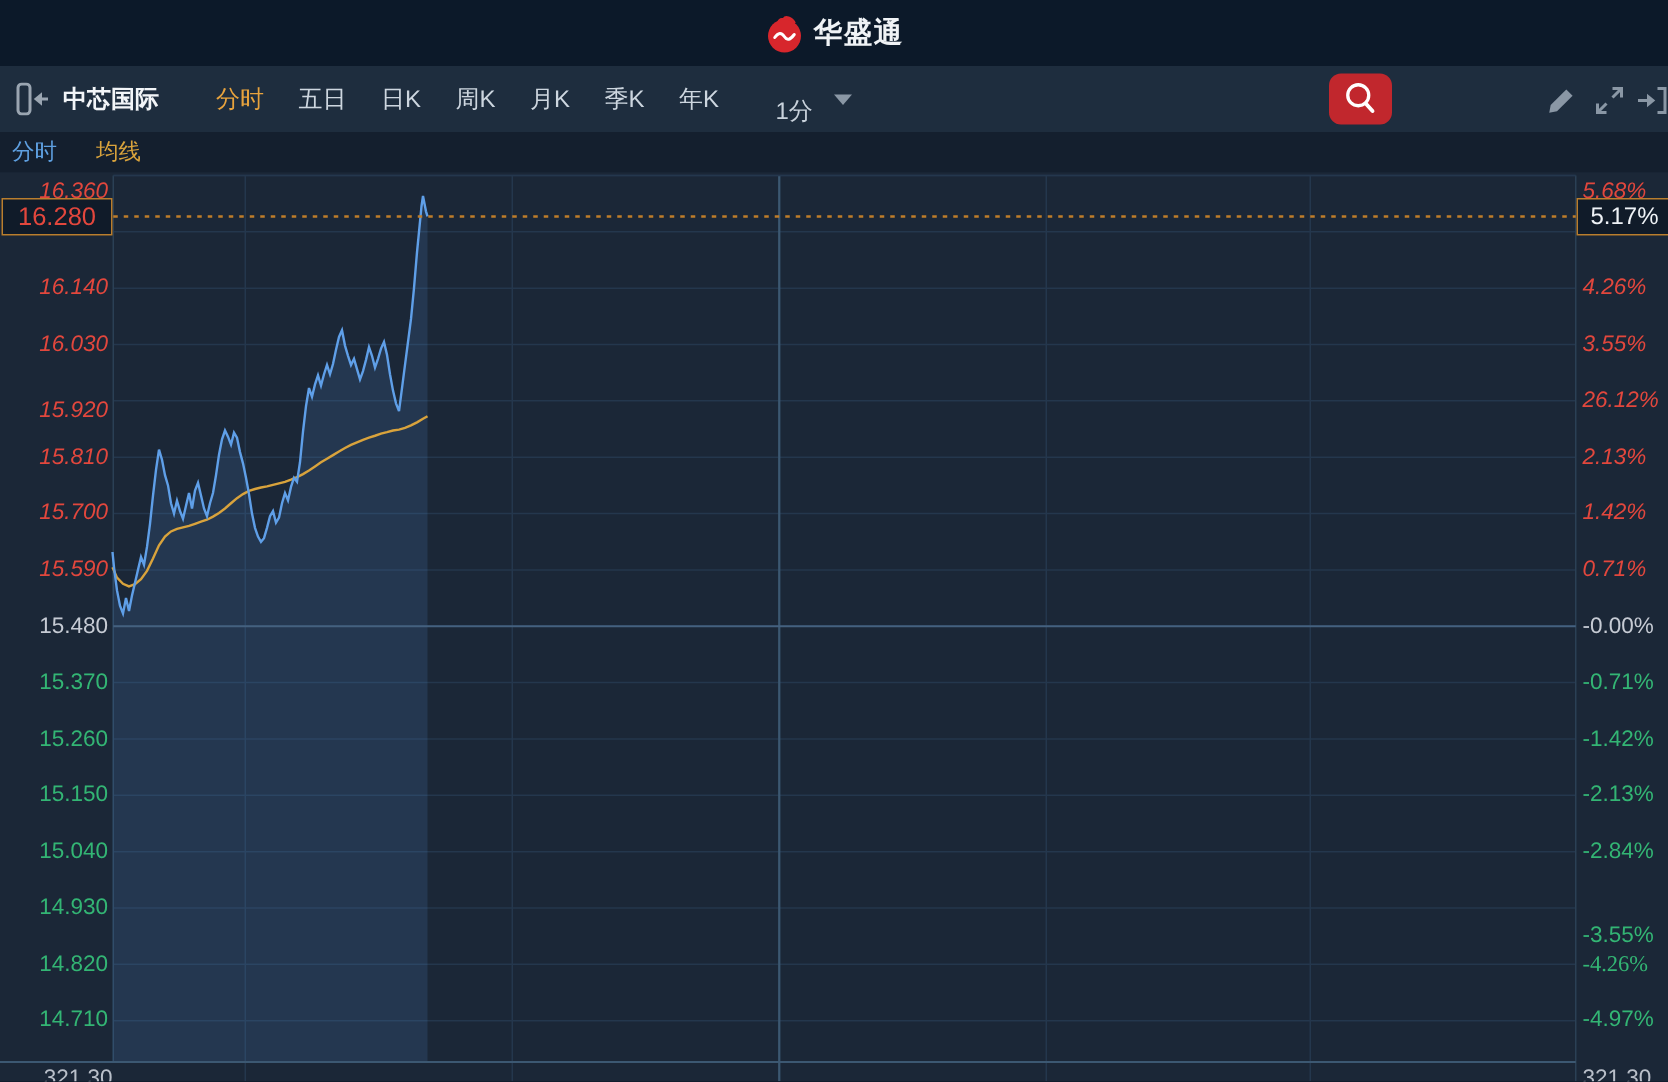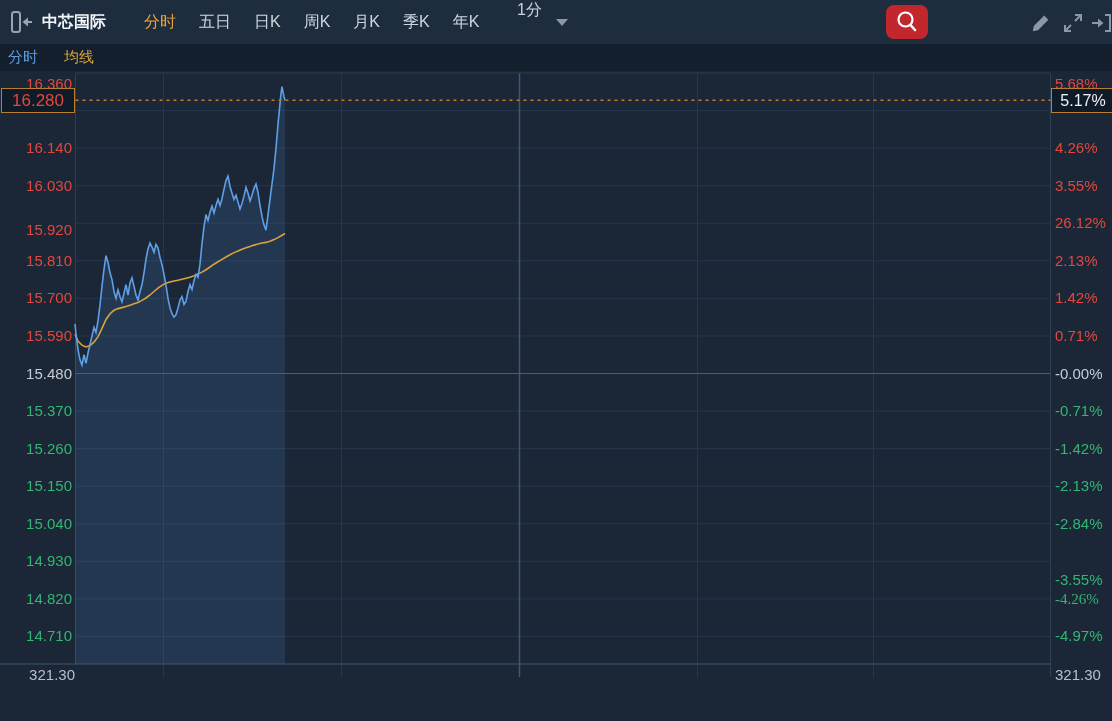--- a/index.html
+++ b/index.html
@@ -11,52 +11,60 @@
   .header { height:44px; background:#0c1929; display:flex; align-items:center; justify-content:center; gap:7px; }
   .app-title { color:#f0f3f6; font-size:19px; font-weight:bold; letter-spacing:1px; }
 
   
   .toolbar { position:relative; height:44px; background:#1e2d3e; }
   .collapse-btn { position:absolute; left:10px; top:11px; width:24px; height:22px; cursor:pointer; }
   .stock-name { position:absolute; left:42px; top:12px; color:#f2f5f8; font-size:16px; font-weight:bold; }
   .tabs { position:absolute; left:144px; top:12px; display:flex; gap:23px; }
   .tab { color:#cdd6df; font-size:16px; cursor:pointer; white-space:nowrap; }
   .tab.active { color:#e8a33d; }
-  .interval { position:absolute; left:517px; top:0; color:#c9d2dc; font-size:16px; cursor:pointer; }
+  .interval { position:absolute; left:517px; top:20px; color:#c9d2dc; font-size:16px; cursor:pointer; }
   .caret { position:absolute; left:556px; top:19px; width:0; height:0; border-left:6px solid transparent; border-right:6px solid transparent; border-top:7px solid #8a97a5; cursor:pointer; }
   .search-btn { position:absolute; left:886px; top:5px; width:42px; height:34px; background:#c1272d; border-radius:8px; cursor:pointer; }
   .tool-icon { position:absolute; top:12px; width:22px; height:22px; cursor:pointer; }
 
   
   .legend { height:27px; background:#141f2e; display:flex; align-items:center; gap:26px; padding-left:8px; font-size:15px; }
   .legend .l-price { color:#5e9fe0; }
   .legend .l-avg { color:#d9a33c; }
 
   
   .chart { position:relative; width:1112px; height:606px; background:#1b2737; }
   .chart svg { position:absolute; left:0; top:0; }
   .tick-label { position:absolute; height:18px; line-height:18px; font-size:15px; pointer-events:none; }
   .tick-label.left { left:0; width:72px; text-align:right; }
   .tick-label.right { left:1055px; width:56px; text-align:left; }
-  .tone-up { color:#e2473d; }
+  .tone-up { color:#e2473d;font-style:italic; }
   .tone-down { color:#33b574; }
   .tone-flat { color:#c6cbd4; }
   .price-box, .pct-box { position:absolute; top:17px; height:25px; line-height:23px; text-align:center;
       background:#101b29; border:1px solid #b97e2e; z-index:3; }
   .price-box { left:1px; width:74px; color:#e2473d; font-size:17px; }
   .pct-box { left:1051px; width:64px; color:#eef2f6; font-size:16px; }
   .vol-label { position:absolute; top:595px; height:18px; line-height:18px; font-size:15px; color:#b9bfc9; pointer-events:none; }
   .vol-label.vl-left { left:0; width:75px; text-align:right; }
   .vol-label.vl-right { left:1055px; width:56px; }
 </style>
 </head>
 <body>
 
 <div class="app">
 
+  <div class="header">
+    <svg width="26" height="27" viewBox="0 0 26 27">
+      <path d="M8 6 q1-3.5 4-3 q1-2 4-1 q3 1 4.5 4 l-2 2 z" fill="#d7262c"></path>
+      <circle cx="13" cy="15" r="11" fill="#d7262c"></circle>
+      <path d="M6.5 16 q3.5-5 6.5-0.5 q2.5 4 6.5-1.5" stroke="#ffffff" stroke-width="2" fill="none" stroke-linecap="round"></path>
+    </svg>
+    <span class="app-title">华盛通</span>
+  </div>
 
   <div class="toolbar">
     <svg class="collapse-btn" viewBox="0 0 24 22">
       <rect x="2" y="1" width="8" height="20" rx="2.5" fill="none" stroke="#9aa5b1" stroke-width="2"></rect>
       <path d="M22 11 H15" stroke="#9aa5b1" stroke-width="2"></path>
       <path d="M18 6.5 L12.5 11 L18 15.5 Z" fill="#9aa5b1"></path>
     </svg>
     <span class="stock-name">中芯国际</span>
     <div class="tabs">
         <span class="tab active">分时</span>

